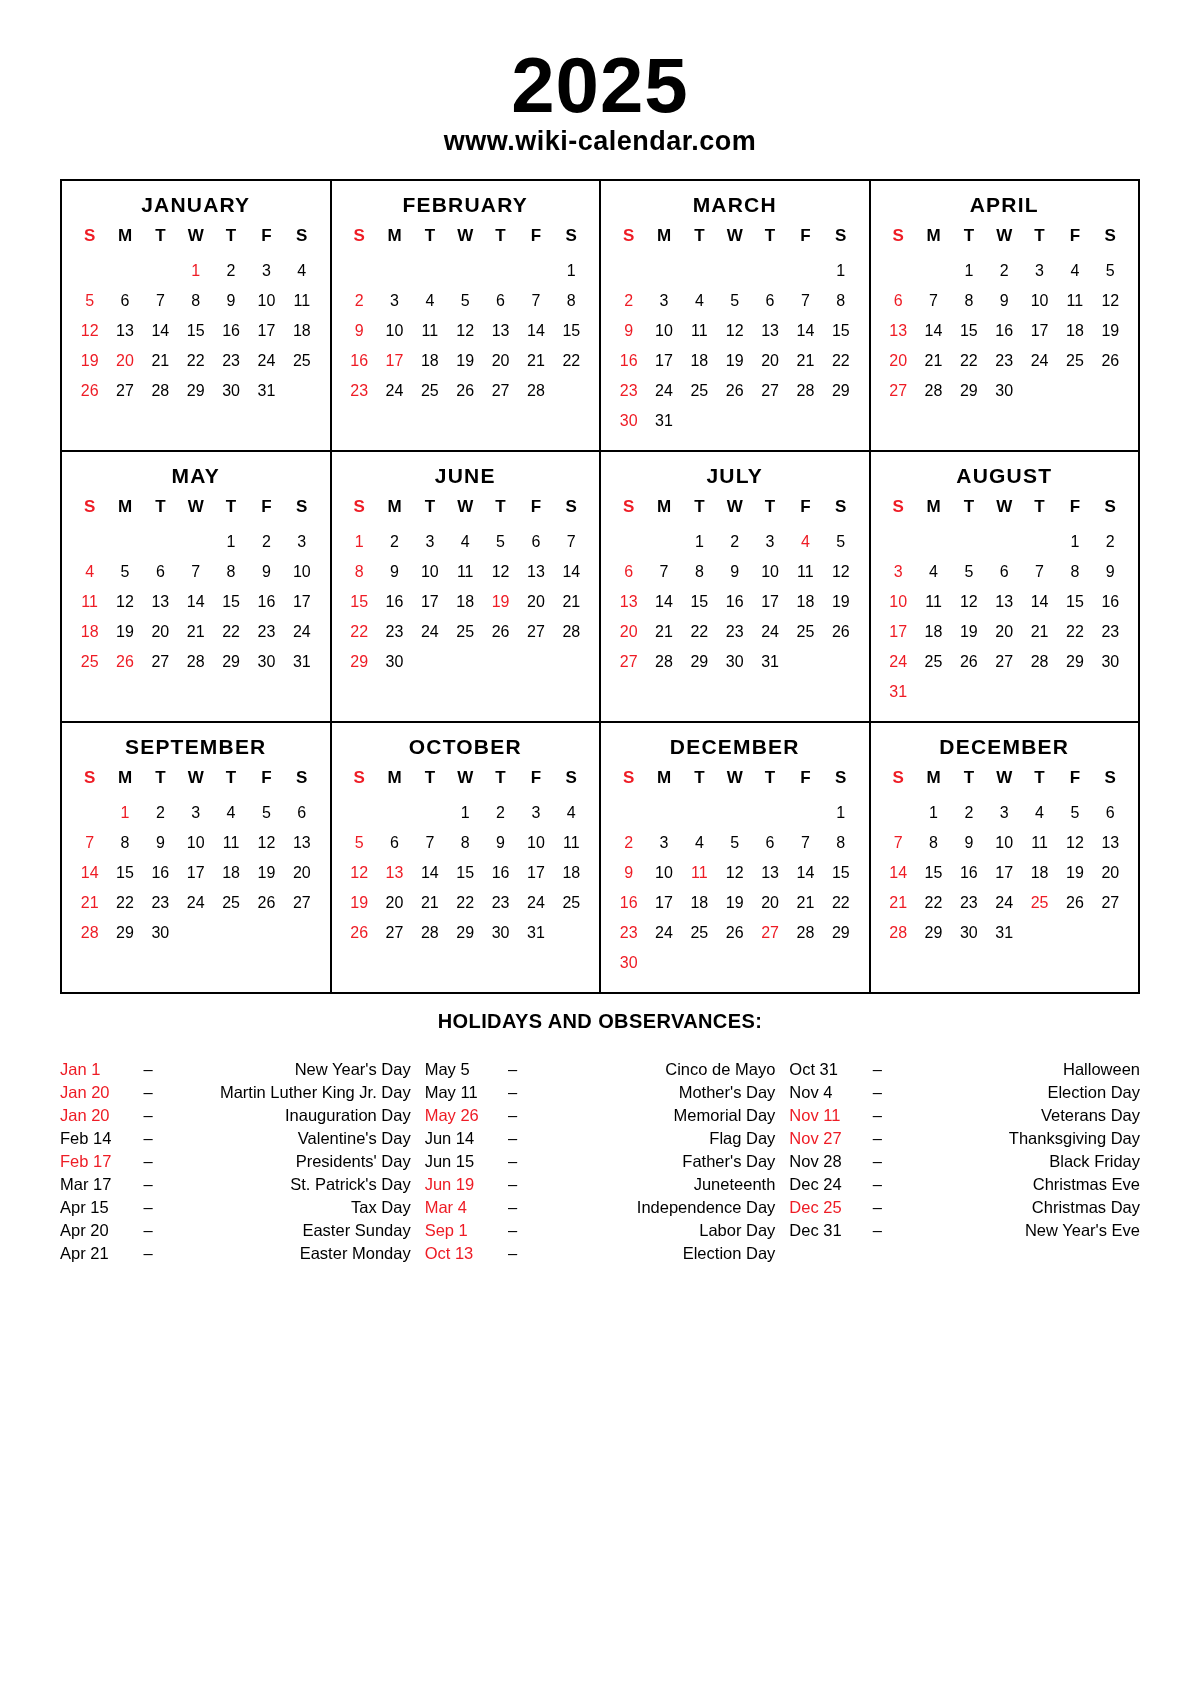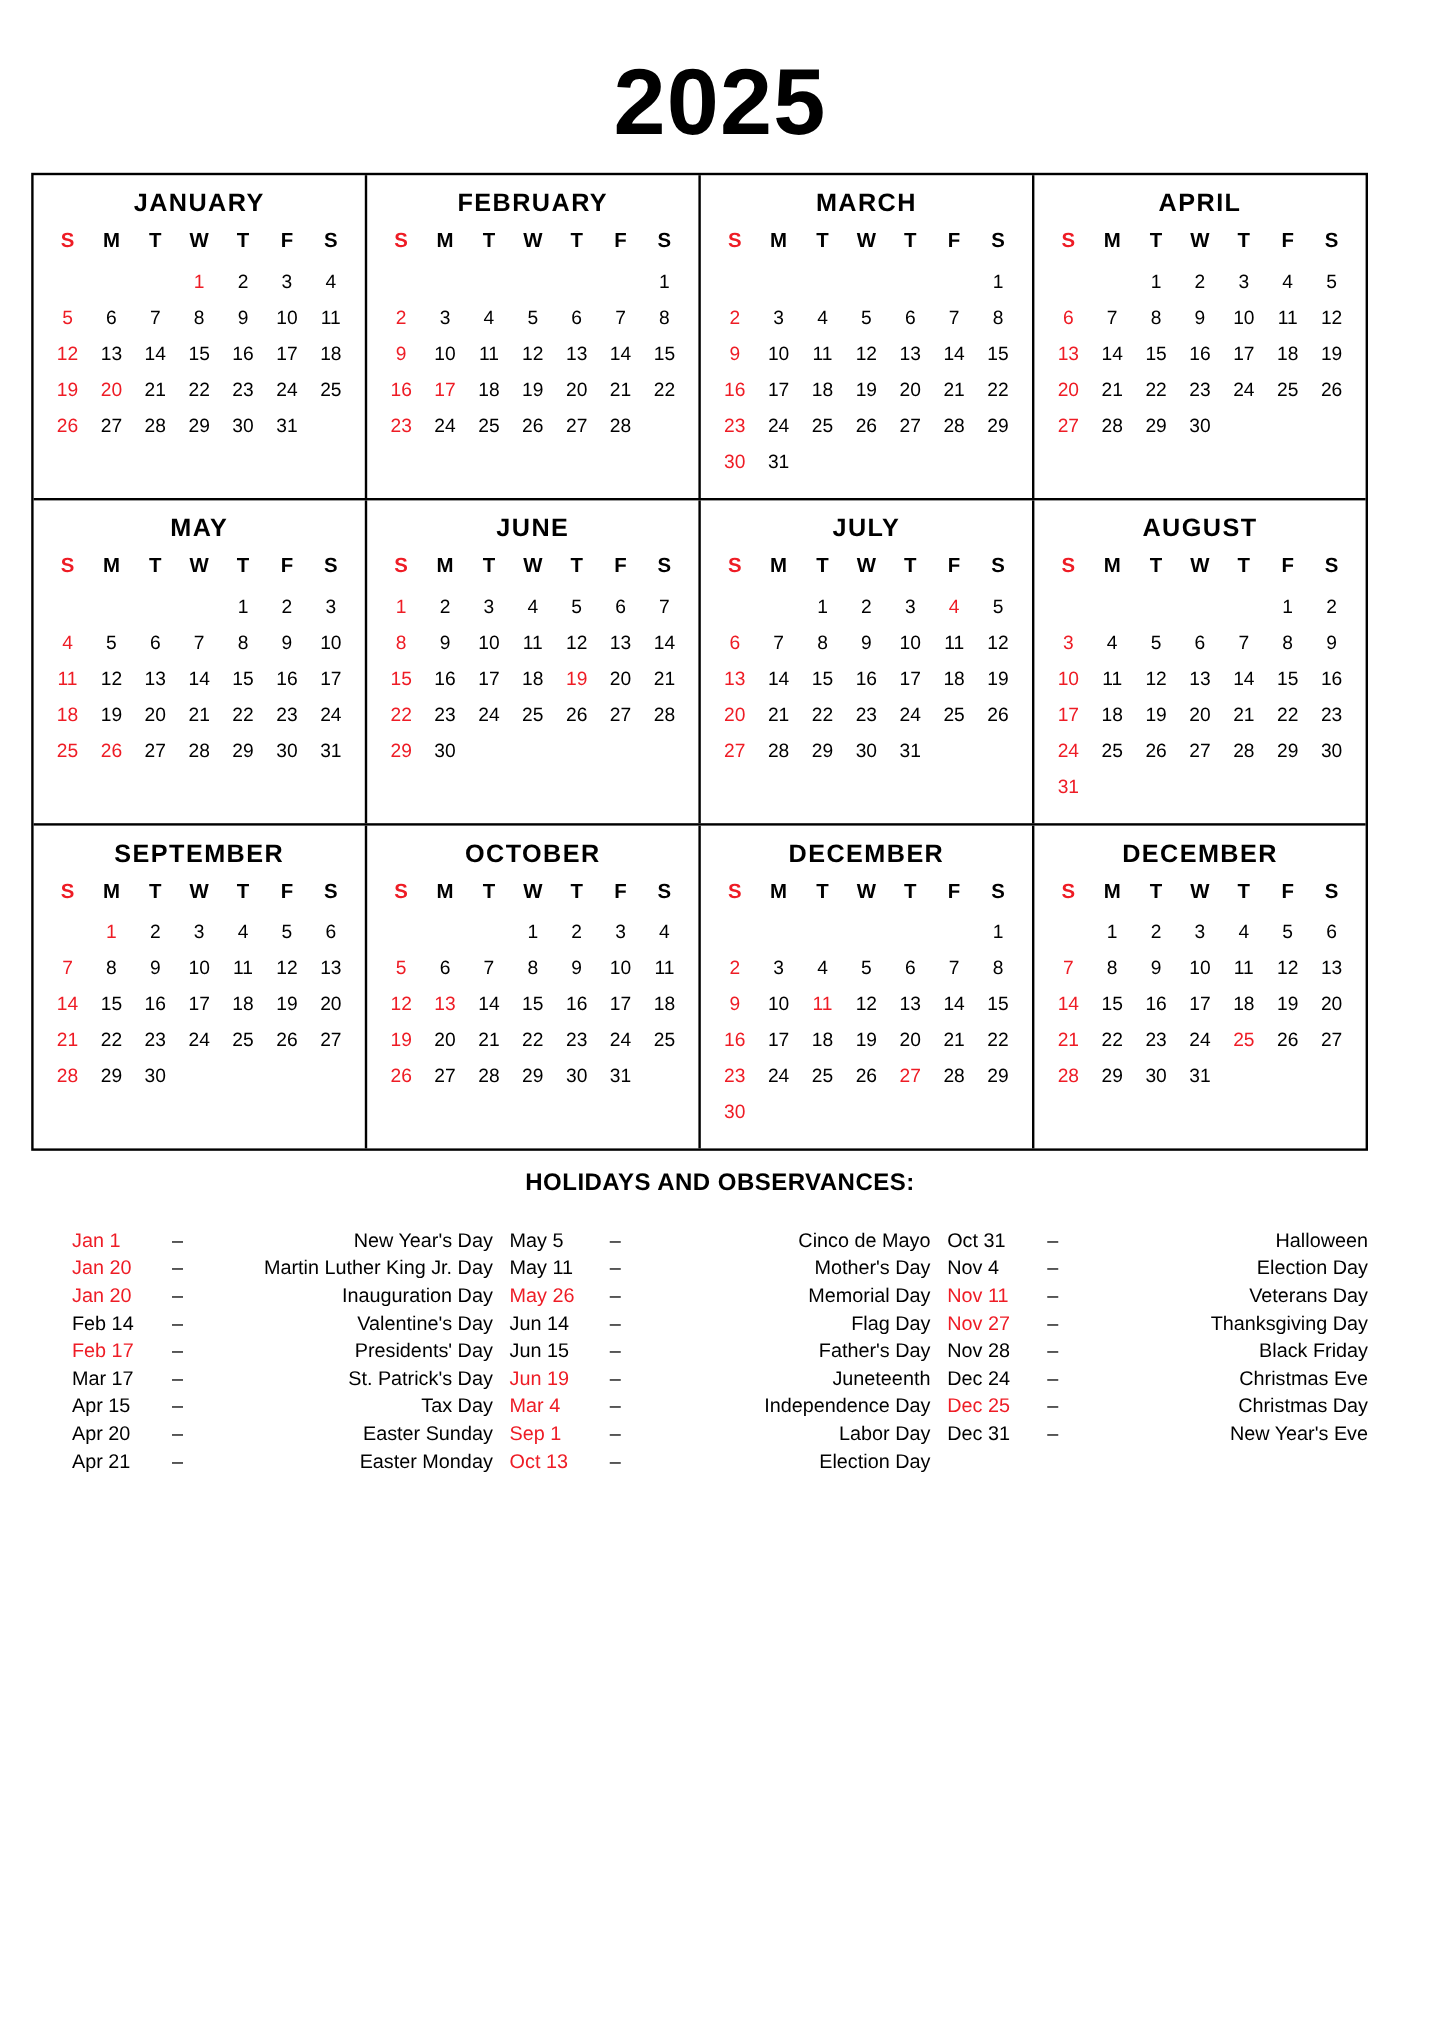--- a/index.html
+++ b/index.html
@@ -41,21 +41,21 @@
     margin-top: 4px;
   }
   .title-url {
     font-size: 27px;
     font-weight: bold;
     margin-top: 4px;
     letter-spacing: 0.5px;
   }
   
   .cal-wrap {
-    margin: 22px 60px 0 26px;
+    margin: 22px 60px 0 60px;
     border: 2px solid #000;
     box-sizing: border-box;
   }
   .cal-row {
     display: flex;
     border-bottom: 2px solid #000;
   }
   .cal-row:last-child { border-bottom: none; }
   .month {
     flex: 1 1 0;
@@ -133,20 +133,21 @@
   }
   .red { color: #ee1c25; }
 </style>
 </head>
 <body>
 
 <div class="page">
 
   <div class="header">
     <div class="title-year">2025</div>
+    <div class="title-url">www.wiki-calendar.com</div>
   </div>
 
   <div class="cal-wrap" id="calendar-grid">
       <div class="cal-row">
         <div class="month">
           <div class="month-name">JANUARY</div>
           <table class="month-grid">
             <thead>
               <tr>
                 <th class="sun">S</th>

